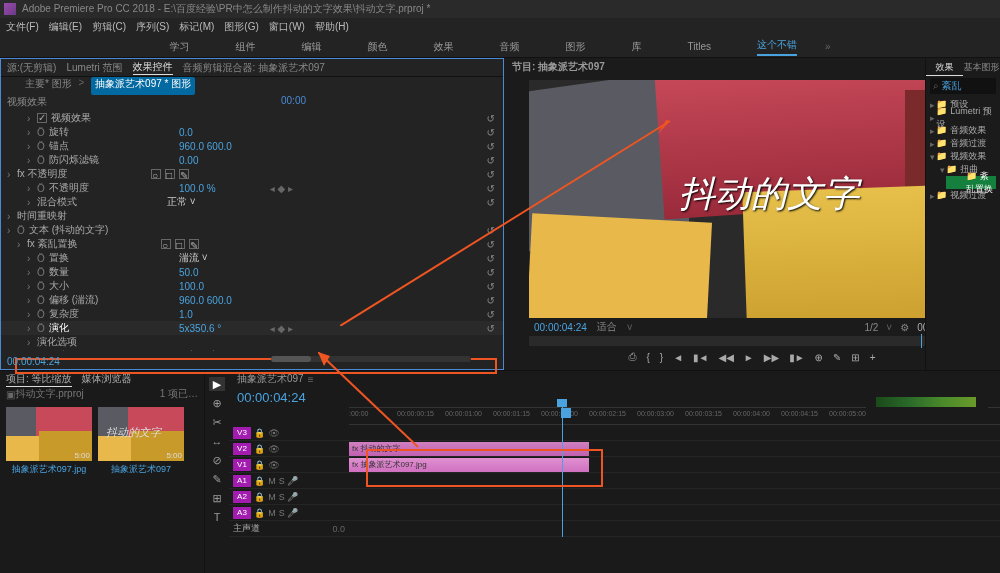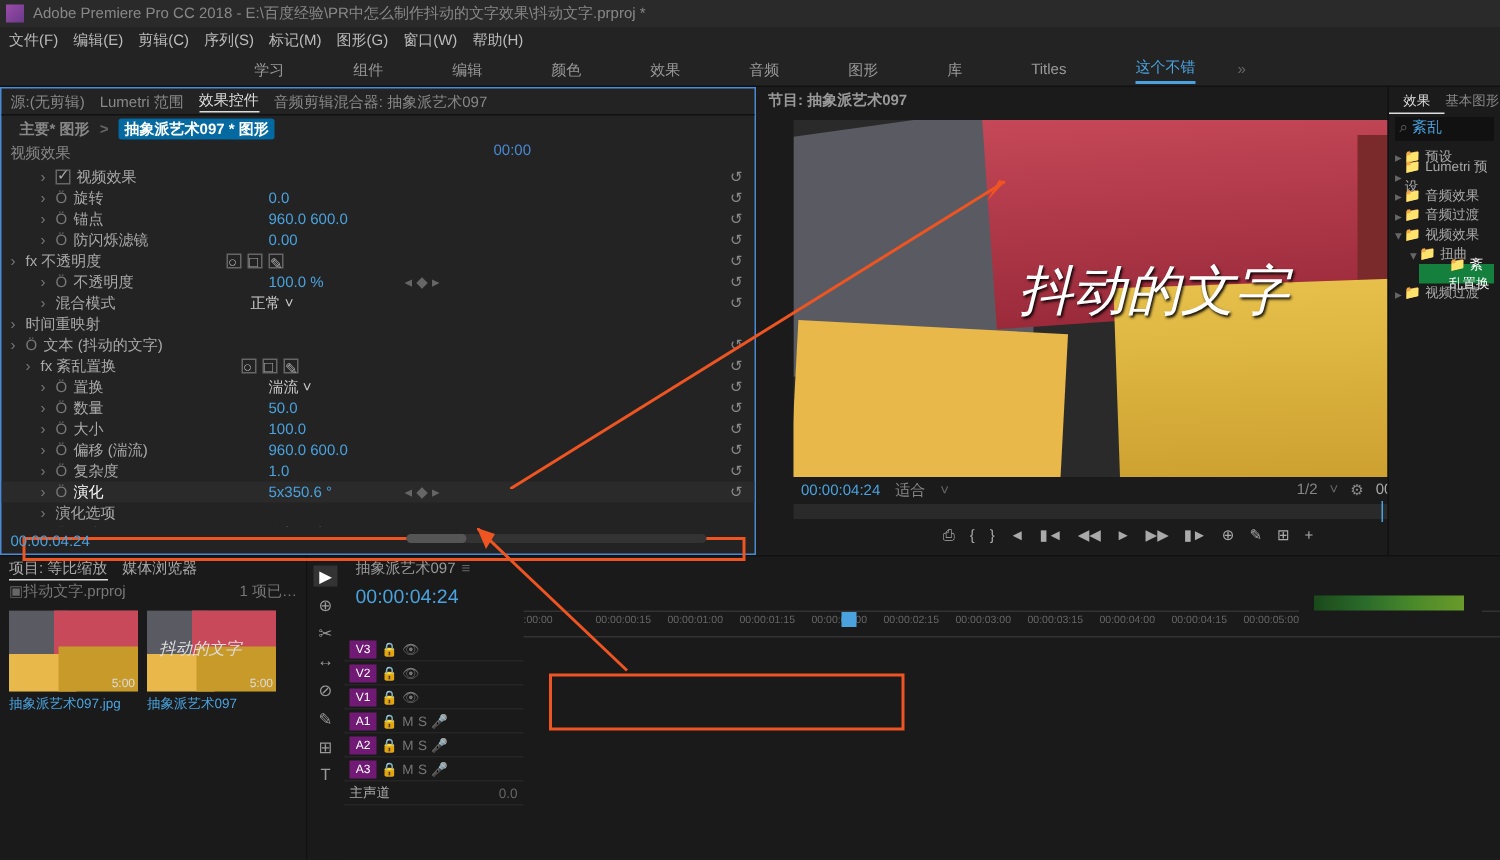--- a/index.html
+++ b/index.html
@@ -8,24 +8,24 @@
 .titlebar .icon { width: 12px; height: 12px; background: linear-gradient(135deg,#9b4ba8,#6a3a8a); margin-right: 6px; }
 .menubar { height: 18px; background: #232323; display: flex; align-items: center; padding: 0 6px; gap: 10px; color: #bbb; }
 .menubar span { cursor: pointer; }
 .workspacebar { height: 22px; background: #232323; display: flex; align-items: center; justify-content: center; gap: 28px; color: #999; border-bottom: 1px solid #111; }
 .workspacebar .active { color: #4aa3df; border-bottom: 2px solid #4aa3df; padding-bottom: 2px; }
 .main { display: flex; height: 312px; }
 .left { width: 504px; border: 1px solid #4a8ad4; position: relative; background: #232323; }
 .left-tabs { height: 18px; display: flex; align-items: center; padding: 0 6px; gap: 10px; border-bottom: 1px solid #111; }
 .left-tabs .tab { color: #888; }
 .left-tabs .tab.active { color: #ddd; border-bottom: 1px solid #ddd; }
-.left-head { height: 18px; display: flex; align-items: center; padding: 0 12px; gap: 4px; color: #888; font-weight: bold; }
+.left-head { height: 18px; display: flex; padding: 0 24px; gap: 4px; color: #888; }
 .left-head .pill { background: #0369a1; color: #fff; padding: 0 4px; border-radius: 2px; }
 .left-cols { height: 16px; display: flex; align-items: flex-start; padding: 0 6px; color: #777; position: relative; }
-.left-cols .tc { position: absolute; left: 280px; color: #4a8ad4; margin-left: 48px; }
+.left-cols .tc { position: absolute; left: 280px; color: #4a8ad4; }
 .props { max-height: 240px; overflow: hidden; }
 .prop { height: 14px; display: flex; align-items: center; padding: 0 6px; color: #aaa; position: relative; }
 .prop .caret { width: 10px; color: #777; }
 .prop .stop { width: 10px; color: #777; margin-right: 2px; }
 .prop .name { flex: 0 0 130px; }
 .prop .val { color: #4aa3df; flex: 0 0 100px; }
 .prop .val.white { color: #ccc; }
 .prop .kf { position: absolute; right: 210px; display: flex; gap: 2px; color: #666; }
 .prop .reset { position: absolute; right: 8px; color: #888; }
 .prop.indent1 { padding-left: 16px; }
@@ -77,36 +77,36 @@
 .bin { width: 86px; }
 .thumb { width: 86px; height: 54px; background: #333; position: relative; overflow: hidden; }
 .thumb .mini { position: absolute; inset: 0; }
 .thumb .mini .p { position: absolute; }
 .thumb .mini .p1 { left:0; top:0; width:40px; height:40px; background:#5a5a62; }
 .thumb .mini .p2 { left:30px; top:-5px; width:60px; height:35px; background:#c84a5a; }
 .thumb .mini .p3 { left:0; bottom:-5px; width:45px; height:30px; background:#e8b84a; }
 .thumb .mini .p4 { right:-2px; bottom:-8px; width:55px; height:38px; background:#c89a2a; }
 .thumb .tx { position: absolute; left: 8px; top: 18px; color: #ddd; font-size: 11px; font-family: KaiTi,serif; font-style: italic; }
 .thumb .dur { position: absolute; right: 2px; bottom: 1px; color: #ddd; font-size: 8px; }
-.binlabel { font-size: 9px; color: #4aa3df; padding-top: 2px; }
+.binlabel { font-size: 9px; color: #4aa3df; padding-top: 2px; text-align: center; }
 
 .tools { width: 24px; background: #1a1a1a; display: flex; flex-direction: column; align-items: center; padding-top: 6px; gap: 5px; }
 .tools span { width: 16px; height: 14px; display: flex; align-items: center; justify-content: center; color: #999; cursor: pointer; font-size: 11px; }
 .tools span.active { background: #333; color: #fff; }
 
 .timeline { flex: 1; display: flex; flex-direction: column; }
 .tl-head { height: 16px; display: flex; align-items: center; padding: 0 8px; color: #999; }
 .tl-time { height: 20px; display: flex; align-items: center; padding: 0 8px; color: #4aa3df; font-size: 13px; }
 .tl-ruler { height: 18px; position: relative; margin-left: 120px; background: #1a1a1a; border-top: 1px solid #333; border-bottom: 1px solid #333; }
 .tl-ruler .tick { position: absolute; top: 2px; font-size: 7px; color: #666; }
 .tl-ruler .play { position: absolute; top: 0; width: 10px; height: 10px; background: #4aa3df; }
 .tl-tracks { display: flex; }
 .tl-labels { width: 120px; }
 .trk { height: 16px; display: flex; align-items: center; padding: 0 4px; gap: 3px; border-bottom: 1px solid #252525; font-size: 9px; }
-.trk .tag { width: 18px; height: 12px; background: #701a75; color: #fff; text-align: center; line-height: 12px; font-size: 8px; }
+.trk .tag { width: 18px; height: 12px; background: #a21caf; color: #fff; text-align: center; line-height: 12px; font-size: 8px; }
 .trk .icn { color: #777; }
 .tl-clips { flex: 1; position: relative; }
 .clip-row { height: 16px; border-bottom: 1px solid #252525; position: relative; }
 .clip { position: absolute; left: 0; top: 1px; height: 14px; font-size: 8px; line-height: 14px; padding: 0 3px; overflow: hidden; }
 .clip.v2 { background: linear-gradient(#d080c0,#c060b0); color: #333; }
 .clip.v1 { background: linear-gradient(#e090d0,#d070c0); color: #333; }
 .tl-play { position: absolute; left: 213px; top: -18px; width: 1px; height: 130px; background: #4aa3df; }
 .tl-play::before { content:''; position: absolute; top: -8px; left: -5px; width: 10px; height: 8px; background: #4aa3df; }
 .redbox2 { left: 366px; top: 449px; width: 237px; height: 38px; }
 .hist { position: absolute; right: 12px; top: 379px; width: 122px; height: 32px; background: #1a1a1a; }
@@ -471,20 +471,34 @@
             <span class="icn">🔒</span>
             <span class="icn">M</span>
             <span class="icn">S</span>
             <span class="icn">🎤</span>
           </div>
           <div class="trk">
             <span>主声道</span>
             <span style="margin-left:auto;color:#666">0.0</span>
           </div>
         </div>
+      <div class="tl-clips">
+        <div class="clip-row"></div>
+        <div class="clip-row">
+            <div class="clip v2" style="width:240px">fx 抖动的文字</div>
+          </div>
+        <div class="clip-row">
+            <div class="clip v1" style="width:240px">fx 抽象派艺术097.jpg</div>
+          </div>
+        <div class="clip-row"></div>
+          <div class="clip-row"></div>
+          <div class="clip-row"></div>
+          <div class="clip-row"></div>
+        <div class="tl-play"></div>
+      </div>
     </div>
   </div>
 </div>
 
 <div class="hist">
     <div class="hist-bar"></div>
   </div>
 <div class="redbox redbox2"></div>
 
 <svg class="arrow1">

